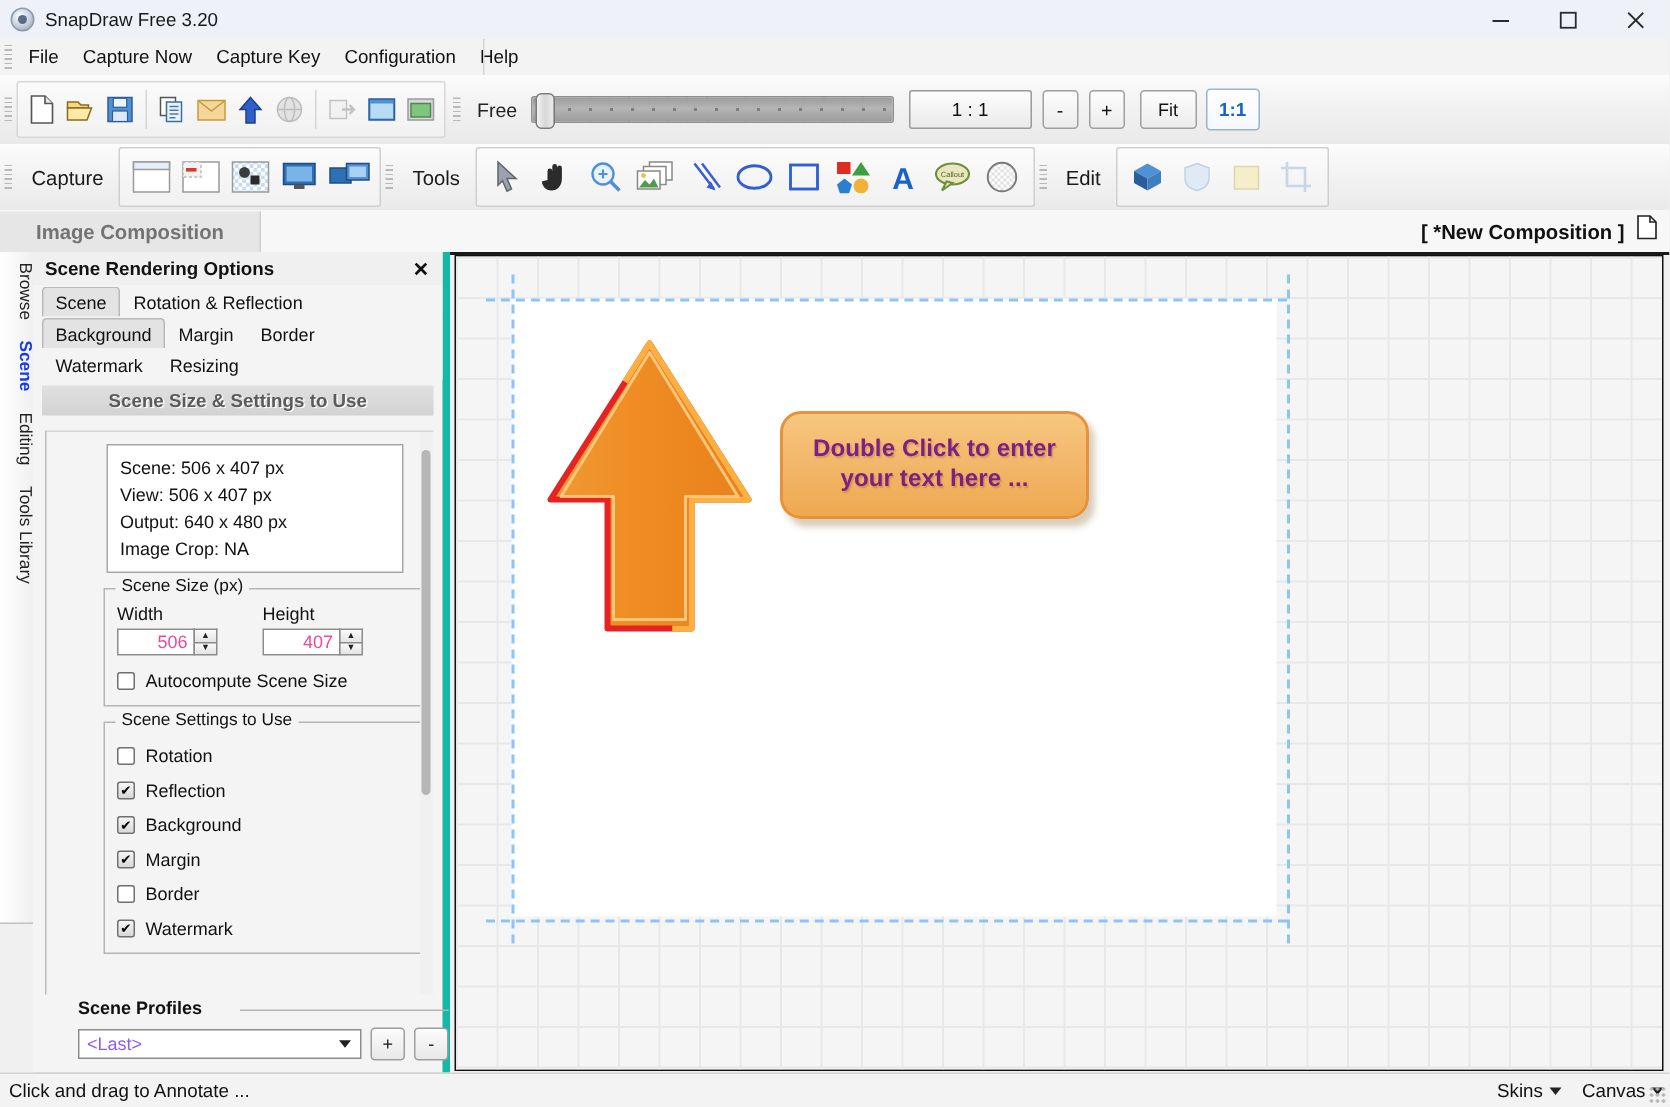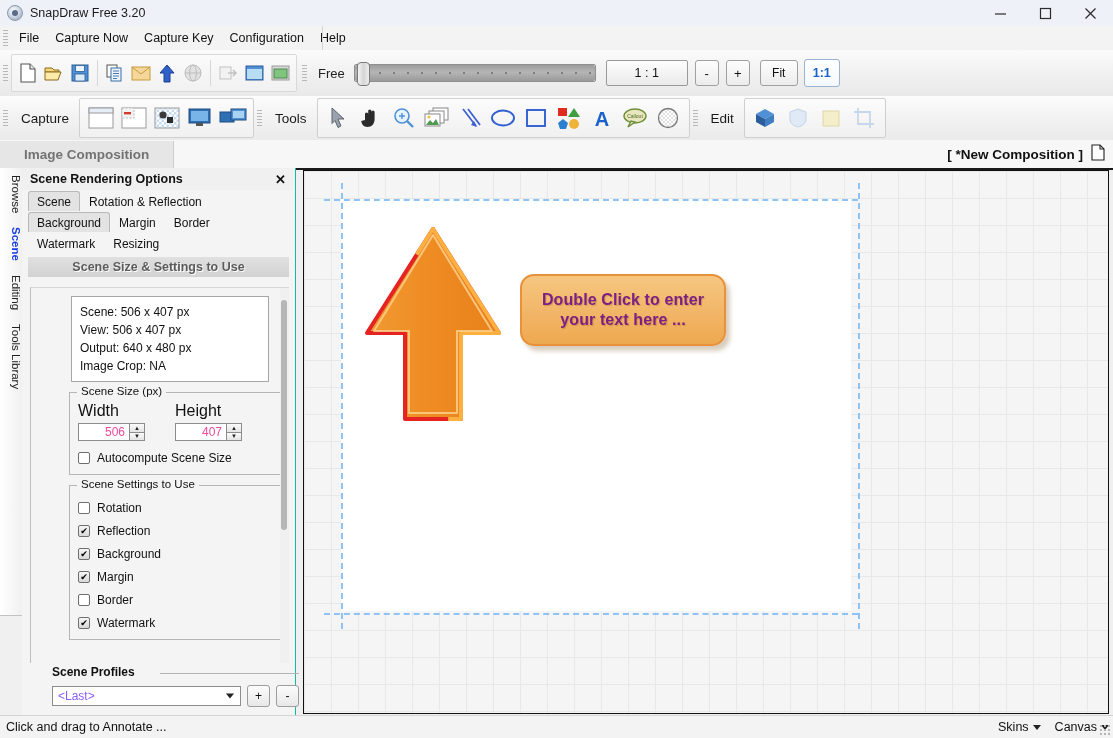--- a/index.html
+++ b/index.html
@@ -176,21 +176,21 @@
     writing-mode: vertical-rl;
     font-size: 11.5px; color: #222;
     text-align: center; width: 22px;
     padding: 7px 0;
   }
   .vtab.active { color: #1a3ddd; font-weight: bold; }
 
   
   .lpanel {
     position: absolute; left: 22px; top: 168px; width: 273px; height: 548px;
-    background: #f4f4f4; border-right: 1px solid #14b8a6;
+    background: #f4f4f4; border-right: 5px solid #14b8a6;
   }
   .lp-head {
     height: 22px; display: flex; align-items: center;
     padding-left: 8px; background: #f0f0f0;
   }
   .lp-title { font-size: 12.5px; font-weight: bold; color: #111; }
   .lp-close { margin-left: auto; margin-right: 9px; font-size: 13px; color: #111; font-weight: bold; }
 
   .tabrow { display: flex; align-items: flex-end; padding-left: 6px; height: 21px; background: #f4f4f4; }
   .tab {
@@ -222,21 +222,21 @@
   }
   .fieldset {
     margin: 10px 10px 0 38px; width: 196px;
     border: 1px solid #b5b5b5; padding: 6px 8px 9px 8px; position: relative;
   }
   .legend {
     position: absolute; top: -8px; left: 7px; background: #f4f4f4;
     padding: 0 4px; font-size: 11.5px; color: #111;
   }
   .whrow { display: flex; gap: 30px; margin-top: 3px; }
-  .whlabel { font-size: 16px; color: #111; }
+  .whlabel { font-size: 12px; color: #111; }
   .spinwrap { display: flex; align-items: stretch; margin-top: 3px; }
   .spininput {
     width: 52px; height: 18px; background: #fff; border: 1px solid #8c8c8c;
     font-size: 12px; color: #ec4899; text-align: right; padding-right: 4px;
     display: flex; align-items: center; justify-content: flex-end;
     box-sizing: border-box;
   }
   .spinbtns { display: flex; flex-direction: column; width: 15px; }
   .spinb {
     flex: 1; border: 1px solid #8c8c8c; background: linear-gradient(to bottom,#fafafa,#e4e4e4);

